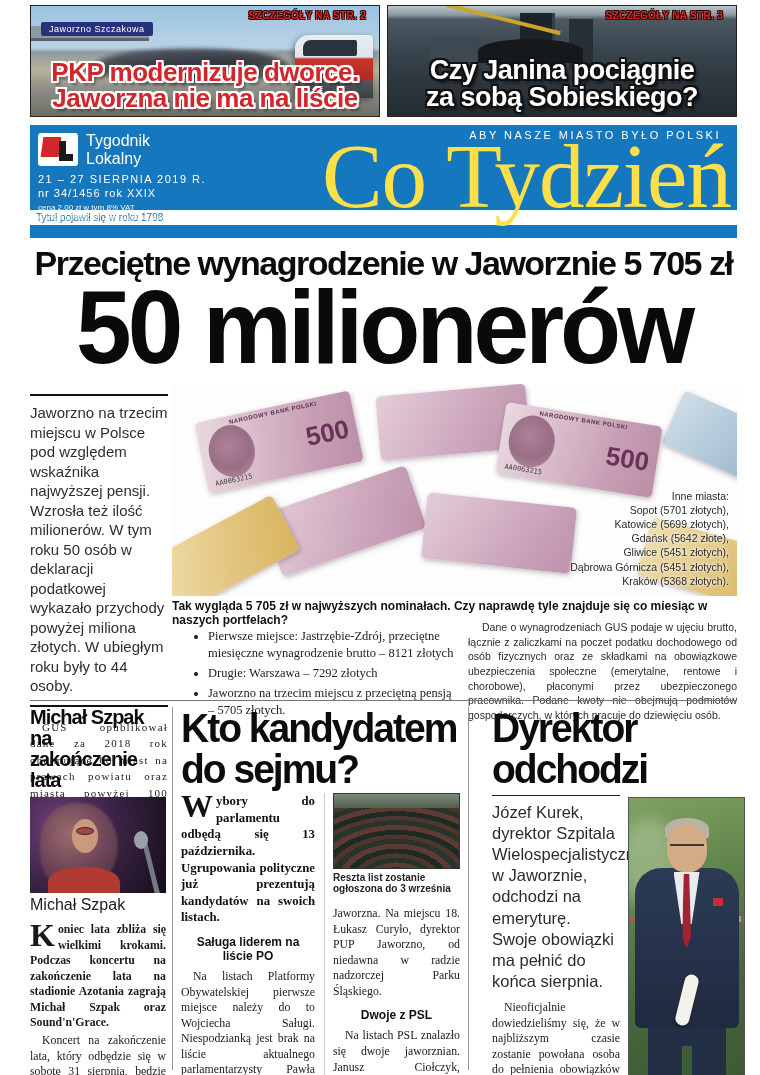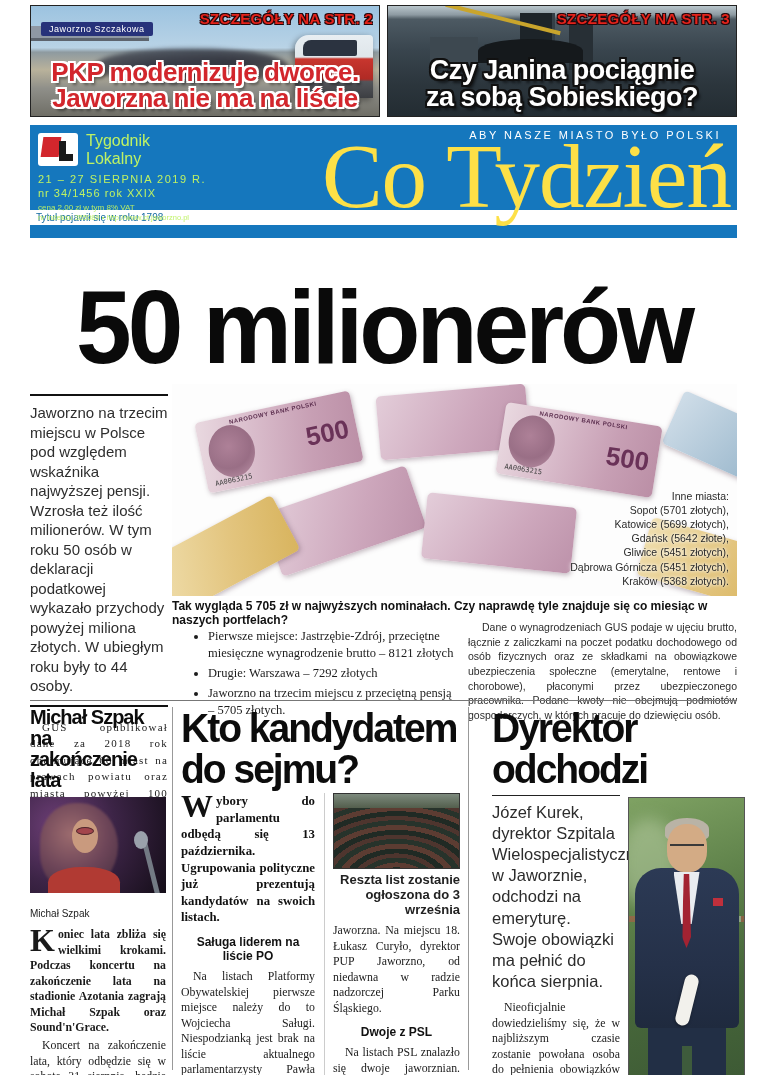--- a/index.html
+++ b/index.html
@@ -15,30 +15,30 @@
   .teaser-left .canopy { position:absolute; left:0; top:18%; width:34%; height:14%; background:#8f98a4; border-bottom:3px solid #5d646e; }
   .station-sign { position:absolute; left:10px; top:16px; background:#27327a; color:#fff; font-size:9px; padding:2px 8px; border-radius:2px; letter-spacing:.5px; }
   .train { position:absolute; right:6px; top:26%; width:78px; height:58%; background:linear-gradient(180deg,#e8eef2 0%,#dfe6ea 35%,#c8362e 38%,#b02a24 70%,#53555a 74%,#3c3e42 100%); border-radius:14px 4px 0 0; box-shadow:-2px 2px 6px rgba(0,0,0,.4); }
   .train .window { position:absolute; left:10%; top:8%; width:70%; height:26%; background:#2b3340; border-radius:8px 2px 2px 2px; }
   .teaser-right { background:linear-gradient(180deg,#b9c6cc 0%,#8d9aa2 8%,#4d5a63 12%,#39454e 40%,#2c363d 70%,#232c32 100%); }
   .teaser-right .bld1 { position:absolute; left:38%; top:6%; width:9%; height:55%; background:#1d2429; box-shadow:3px 0 0 #343f46; }
   .teaser-right .bld2 { position:absolute; left:52%; top:12%; width:7%; height:46%; background:#272f35; }
   .teaser-right .bld3 { position:absolute; left:12%; top:28%; width:14%; height:30%; background:#3d4850; }
   .teaser-right .crane { position:absolute; left:16%; top:10%; width:34%; height:4px; background:#c9a52c; transform:rotate(14deg); }
   .teaser-right .heap { position:absolute; left:26%; top:30%; width:30%; height:22%; background:#15191c; border-radius:50% 50% 0 0; }
-  .details-badge { position:absolute; top:4px; right:6px; font-size:15px; font-weight:bold; color:#e5231b; letter-spacing:.3px; text-shadow:1px 1px 0 #26060a, -1px 1px 0 #26060a, 1px -1px 0 #26060a, -1px -1px 0 #26060a; z-index:3; }
+  .details-badge { position:absolute; top:4px; right:13px; font-size:10px; font-weight:bold; color:#e5231b; letter-spacing:.3px; text-shadow:1px 1px 0 #26060a, -1px 1px 0 #26060a, 1px -1px 0 #26060a, -1px -1px 0 #26060a; z-index:3; }
   .teaser-headline { position:absolute; left:0; right:0; bottom:4px; text-align:center; font-weight:bold; line-height:1.02; letter-spacing:-.5px; z-index:2; }
   .teaser-headline.red { font-size:26px; color:#d2262c; text-shadow:-2px -2px 0 #fff,2px -2px 0 #fff,-2px 2px 0 #fff,2px 2px 0 #fff,0 -2px 0 #fff,0 2px 0 #fff,-2px 0 0 #fff,2px 0 0 #fff,3px 4px 3px rgba(0,0,0,.45);text-align:center; }
   .teaser-headline.white { font-size:27px; color:#fff; text-shadow:-2px -2px 0 #111,2px -2px 0 #111,-2px 2px 0 #111,2px 2px 0 #111,0 -2px 0 #111,0 2px 0 #111,-2px 0 0 #111,2px 0 0 #111,3px 4px 3px rgba(0,0,0,.6); }
 
   
   .masthead { position:absolute; top:125px; left:30px; right:23px; height:113px; background:#1577bd; }
   .mh-strip { position:absolute; left:0; right:0; bottom:13px; height:15px; background:#fff; z-index:1; }
   .mh-founded { font-size:10px; color:#12699f; padding:2px 0 0 6px; }
-  .mh-left { position:absolute; left:8px; top:7px; z-index:2; color:#bef264; }
+  .mh-left { position:absolute; left:8px; top:7px; z-index:2; color:#ffffff; }
   .logo-row { display:flex; align-items:center; gap:8px; }
   .tl-logo { width:40px; height:33px; background:#fff; border-radius:3px; position:relative; overflow:hidden; }
   .tl-logo .t { position:absolute; left:4px; top:4px; width:18px; height:20px; background:#d2262c; transform:skewX(-8deg); }
   .tl-logo .l { position:absolute; right:5px; top:8px; width:14px; height:20px; border-left:7px solid #1a1a1a; border-bottom:7px solid #1a1a1a; }
   .logo-text { font-size:16px; line-height:1.1; }
   .mh-date { margin-top:6px; font-size:11px; letter-spacing:1.5px; }
   .mh-issue { font-size:11px; letter-spacing:1px; margin-top:2px; }
   .mh-price { font-size:8px; margin-top:4px; opacity:.95; }
   .mh-index { font-size:7.5px; margin-top:1px; opacity:.95; }
   .mh-right { position:absolute; right:6px; top:4px; text-align:right; z-index:2; }
@@ -81,36 +81,36 @@
   .h-small { font-weight:bold; font-size:20px; letter-spacing:-1px; line-height:1.05; color:#0c0c0c; }
   .h-big { font-weight:bold; font-size:39px; letter-spacing:-2px; line-height:1.0; color:#0c0c0c; transform:scaleY(1.05); transform-origin:left top; }
 
   .szpak-photo { margin-top:6px; position:relative; width:136px; height:96px; overflow:hidden; background:radial-gradient(circle at 20% 30%, #6e3f77 0%, #3c2446 45%, #140d18 100%); }
   .szpak-photo .hair { position:absolute; left:10px; top:6px; width:78px; height:88px; border-radius:48% 52% 55% 45%; background:radial-gradient(circle at 40% 35%, #9c6b6e 0%, #6d4558 50%, #402a3c 100%); filter:blur(1px); }
   .szpak-photo .face { position:absolute; left:42px; top:22px; width:26px; height:34px; border-radius:50%; background:#c99a7e; }
   .szpak-photo .glasses { position:absolute; left:46px; top:30px; width:18px; height:8px; border-radius:50%; background:rgba(150,40,60,.75); border:1px solid #50262c; }
   .szpak-photo .jacket { position:absolute; left:18px; bottom:-8px; width:72px; height:34px; border-radius:45% 45% 0 0; background:#b13a33; }
   .szpak-photo .mic { position:absolute; right:18px; top:34px; width:14px; height:18px; border-radius:50%; background:#9aa1ab; }
   .szpak-photo .stand { position:absolute; right:10px; top:46px; width:5px; height:70px; background:#737a84; transform:rotate(-14deg); }
-  .photo-caption { font-size:10px; color:#222; margin-top:15px; }
+  .photo-caption { font-size:16px; color:#222; margin-top:3px; }
 
   .serif-body { font-family:"Liberation Serif", serif; font-size:11.8px; line-height:1.32; text-align:justify; color:#1a1a1a; }
   .serif-body p { text-indent:12px; margin-top:2px; }
   .lead-serif { font-family:"Liberation Serif", serif; font-weight:bold; font-size:12.8px; line-height:1.3; text-align:justify; color:#111; }
   .dropcap { float:left; font-family:"Liberation Serif", serif; font-weight:bold; font-size:32px; line-height:.82; padding-right:3px; }
   .subhead { font-weight:bold; font-size:12px; text-align:center; margin:9px 0 6px; color:#111; }
 
   .col2-heads { margin-bottom:8px; }
   .col2-cols { display:flex; gap:9px; }
   .col2a { width:134px; }
   .col2b { flex:1; border-left:1px solid #ccc; padding-left:8px; }
   .sejm-photo { position:relative; width:100%; height:76px; overflow:hidden; background:#1f2922; border:1px solid #333; }
   .sejm-photo .wall { position:absolute; left:0; right:0; top:0; height:18px; background:linear-gradient(180deg,#7d8a7d,#47523f); }
   .sejm-photo .rows { position:absolute; inset:14px 0 0 0; background:repeating-radial-gradient(ellipse 260px 180px at 50% 130%, #5c3c32 0 7px, #27332b 7px 14px, #4e352e 14px 20px, #202a24 20px 27px); }
-  .sejm-caption { font-size:13px; font-weight:bold; color:#222; margin:3px 0 6px;text-align:right; }
+  .sejm-caption { font-size:10px; font-weight:bold; color:#222; margin:3px 0 12px; }
 
   .kurek-lead { font-size:16.5px; line-height:1.28; color:#2c2c2c; border-top:1px solid #222; padding-top:6px; margin-top:4px; }
   .col3-cols { display:flex; gap:8px; }
   .col3a { width:128px; }
   .col3b { flex:1; }
   .kurek-photo { position:relative; width:100%; height:298px; overflow:hidden; border:1px solid #555; background:linear-gradient(160deg,#7fa263 0%,#5d8049 35%,#46663a 65%,#3c5834 100%); margin-top:6px; }
   .kurek-photo .blur1 { position:absolute; left:-10px; top:20px; width:60px; height:90px; border-radius:50%; background:rgba(190,210,170,.5); filter:blur(8px); }
   .kurek-photo .tape { position:absolute; left:0; top:118px; width:100%; height:6px; background:repeating-linear-gradient(90deg, rgba(220,70,70,.7) 0 8px, rgba(240,240,240,.7) 8px 16px); opacity:.55; }
   .kurek-photo .head { position:absolute; left:50%; top:26px; transform:translateX(-50%); width:40px; height:48px; border-radius:46% 46% 42% 42%; background:#d3ab85; }
   .kurek-photo .hair { position:absolute; left:50%; top:20px; transform:translateX(-50%); width:44px; height:22px; border-radius:50% 50% 20% 20%; background:#b9b3a6; }
@@ -169,20 +169,21 @@
       <div class="mh-issue">nr 34/1456 rok XXIX</div>
       <div class="mh-price">cena 2,00 zł w tym 8% VAT</div>
       <div class="mh-index">nr indeksu 355089 • http://www.ct.jaworzno.pl</div>
     </div>
     <div class="mh-right">
       <div class="mh-slogan">ABY NASZE MIASTO BYŁO POLSKI</div>
       <div class="mh-title">Co Tydzień</div>
     </div>
   </div>
 
+  <div class="kicker">Przeciętne wynagrodzenie w Jaworznie 5 705 zł</div>
   <div class="big-headline">50 milionerów</div>
 
   <div class="intro-col">
     <div class="intro">Jaworzno na trzecim miejscu w Polsce pod względem wskaźnika najwyższej pensji. Wzrosła też ilość milionerów. W tym roku 50 osób w deklaracji podatkowej wykazało przychody powyżej miliona złotych. W ubiegłym roku były to 44 osoby.</div>
     <div class="gus-note">GUS opublikował dane za 2018 rok obejmujące 66 miast na prawach powiatu oraz miasta powyżej 100 tysięcy mieszkańców.</div>
   </div>
 
   <div class="money-photo">
     <div class="note note-plain500" style="left:206px;top:6px;width:150px;height:64px;transform:rotate(-5deg);"></div>
     <div class="note note-plain500" style="left:96px;top:104px;width:152px;height:66px;transform:rotate(-19deg);"></div>

